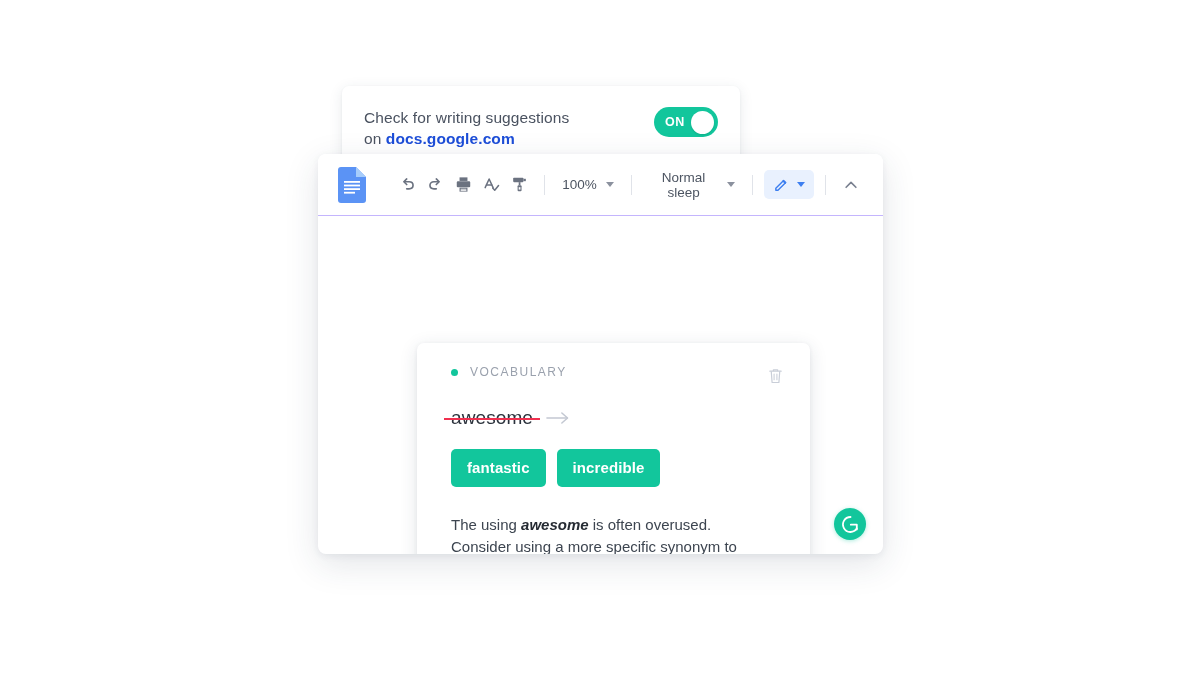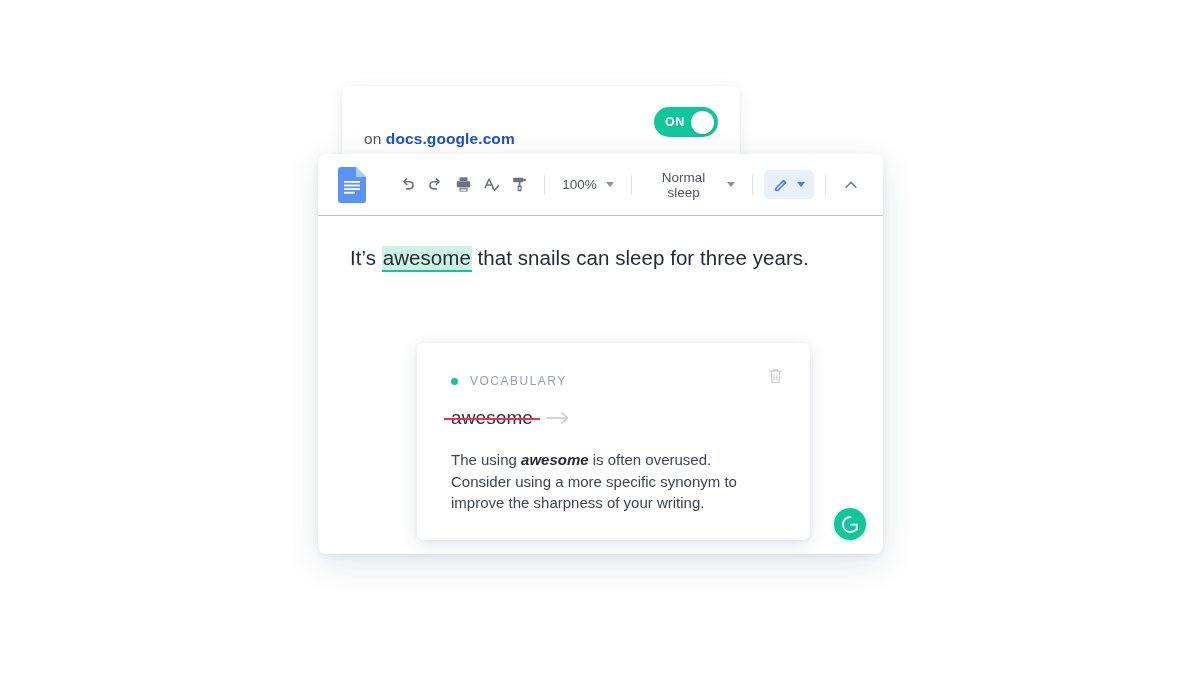--- a/index.html
+++ b/index.html
@@ -188,21 +188,21 @@
     top: 127px;
     width: 393px;
     background: #ffffff;
     border-radius: 7px;
     box-shadow: 0 4px 18px rgba(40,55,80,0.13), 0 1px 4px rgba(40,55,80,0.07);
     padding: 22px 24px 26px 34px;
   }
 
   .sugg-head {
     display: flex;
-    align-items: flex-end;
+    align-items: flex-start;
     justify-content: space-between;
     margin-bottom: 19px;
   }
 
   .sugg-cat {
     display: flex;
     align-items: center;
     gap: 12px;
   }
   .cat-dot {
@@ -292,21 +292,21 @@
     box-shadow: 0 1px 4px rgba(18,198,156,0.35);
   }
 </style>
 </head>
 <body>
 
 <div id="stage">
 
   <div class="ext-card">
     <div class="ext-text">
-      <br>
+      <span>Check for writing suggestions</span><br>
       <span>on </span><span class="domain">docs.google.com</span>
     </div>
     <button class="toggle">
       <span class="toggle-label">ON</span>
       <span class="toggle-knob"></span>
     </button>
   </div>
 
   <div class="docs-window">
 
@@ -397,23 +397,20 @@
           <svg width="18" height="18" viewBox="0 0 24 24">
             <path d="M5.5 15l6.5-6.5L18.5 15" fill="none" stroke="#7a8190" stroke-width="2.2" stroke-linecap="round" stroke-linejoin="round"></path>
           </svg>
         </button>
 
       </div>
     </div>
 
     <div class="doc-body">
 
-      <div class="doc-sentence">
-        <span>It’s </span><span class="hl-word">awesome</span><span> that snails can sleep for three years.</span>
-      </div>
 
       <div class="sugg-card">
 
         <div class="sugg-head">
           <div class="sugg-cat">
             <span class="cat-dot"></span>
             <span class="cat-label">VOCABULARY</span>
           </div>
           <button class="trash-btn">
             <svg width="17" height="19" viewBox="0 0 24 26">
@@ -426,20 +423,24 @@
         </div>
 
         <div class="orig-row">
           <span class="orig-word">awesome</span>
           <svg width="25" height="14" viewBox="0 0 26 14">
             <path d="M1 7h21" stroke="#c3c8d2" stroke-width="1.6" stroke-linecap="round"></path>
             <path d="M16.5 1.8L22.4 7l-5.9 5.2" fill="none" stroke="#c3c8d2" stroke-width="1.6" stroke-linecap="round" stroke-linejoin="round"></path>
           </svg>
         </div>
 
+        <div class="alt-row">
+          <button class="alt-chip">fantastic</button>
+          <button class="alt-chip">incredible</button>
+        </div>
 
         <div class="explain">
           <span>The using </span><b>awesome</b><span> is often overused. Consider using a more specific synonym to improve the sharpness of your writing.</span>
         </div>
 
       </div>
 
       <button class="gr-badge">
         <svg width="21" height="21" viewBox="0 0 24 24">
           <path d="M12 3.4a8.6 8.6 0 1 0 7.2 13.3" fill="none" stroke="#ffffff" stroke-width="2.1" stroke-linecap="round"></path>

